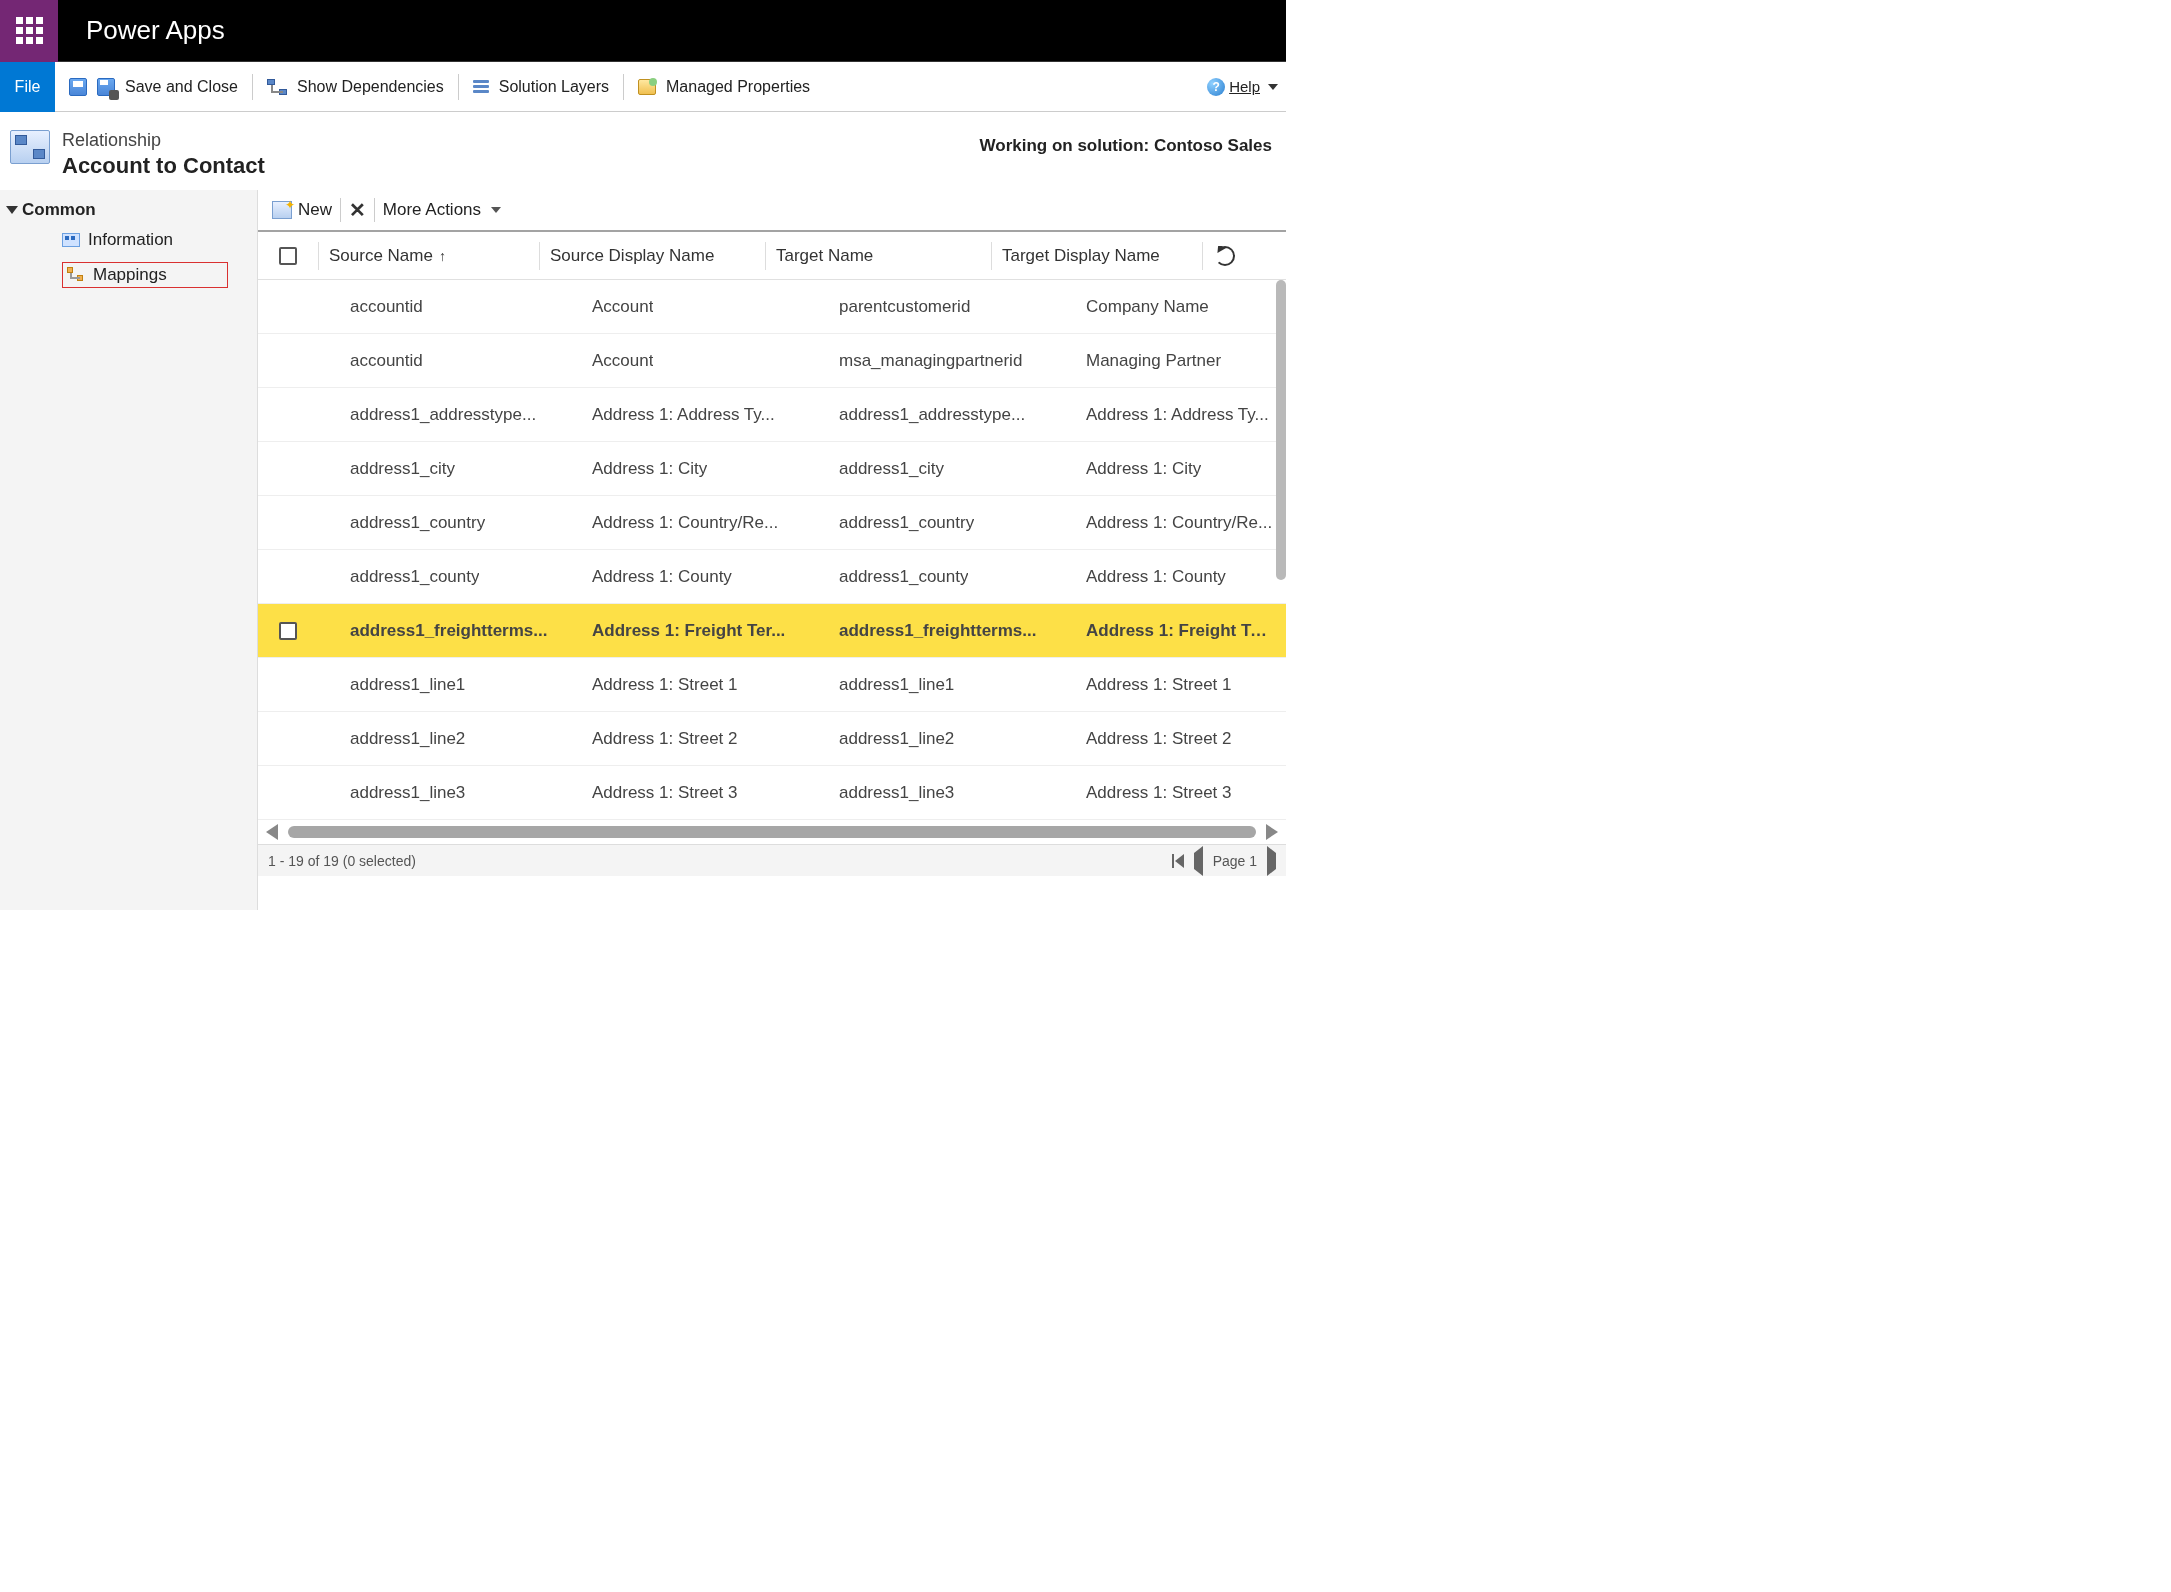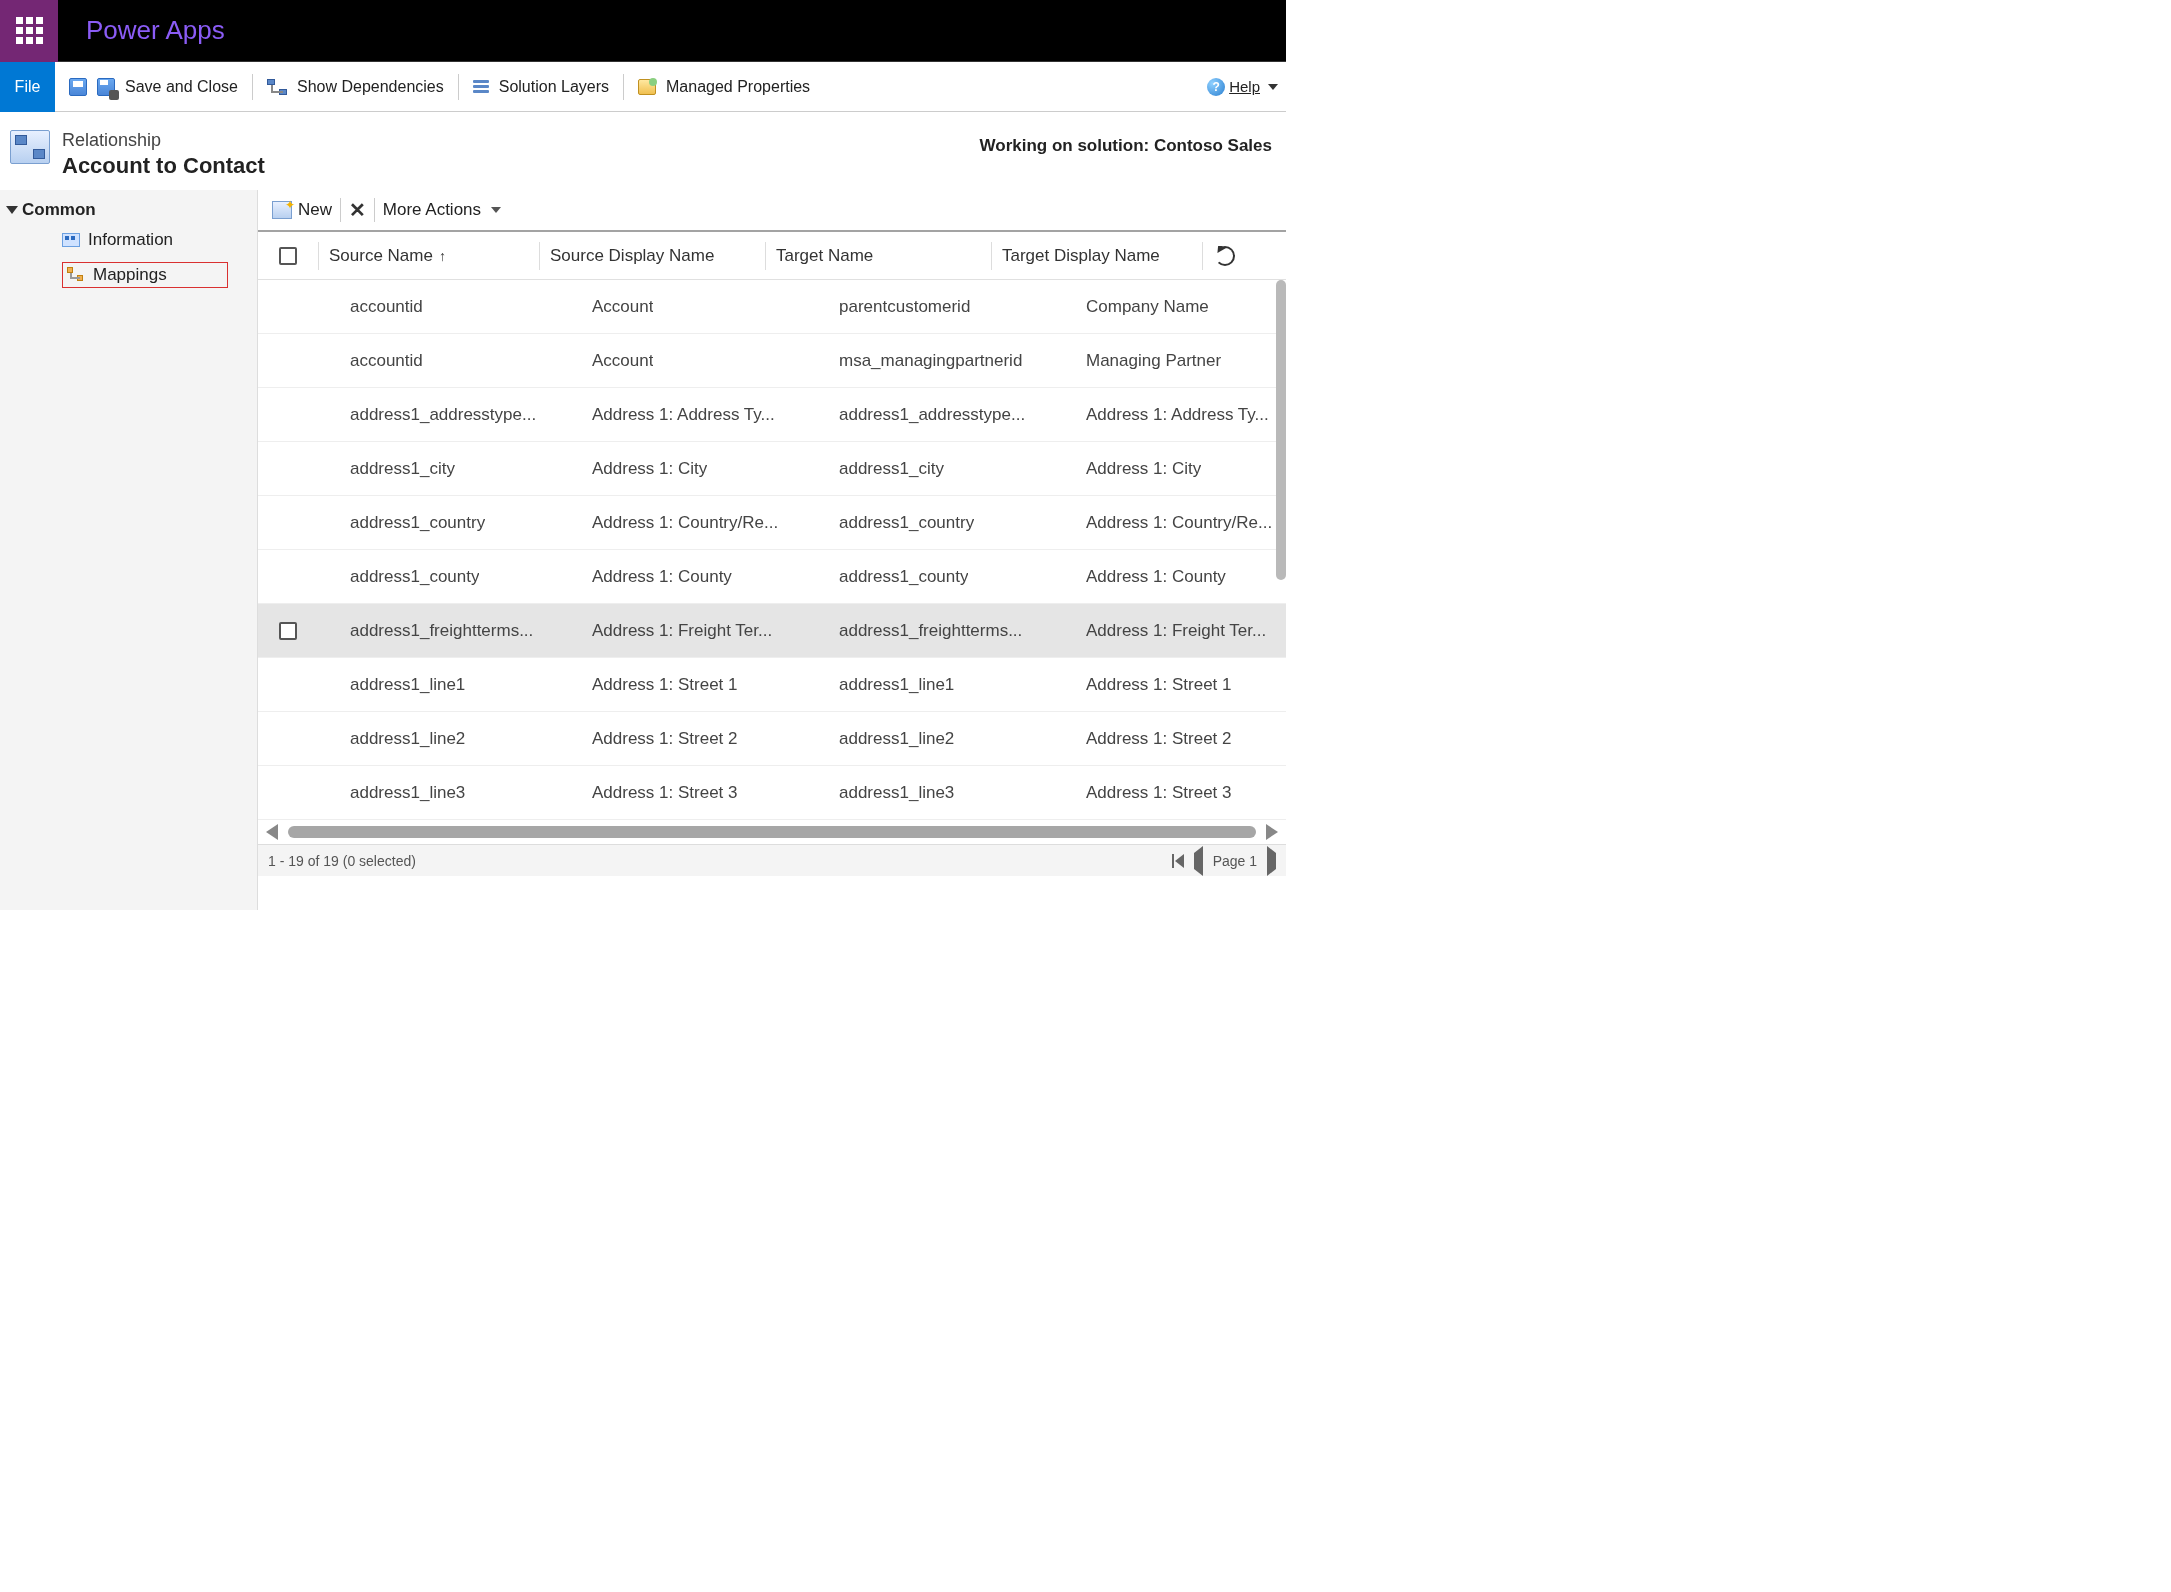--- a/index.html
+++ b/index.html
@@ -1,20 +1,20 @@
 <!DOCTYPE html>
 <html><head>
 <meta charset="utf-8">
 <style>
   * { box-sizing: border-box; }
   html, body { margin:0; padding:0; font-family: "Segoe UI", Arial, sans-serif; color:#222; background:#fff; }
   body { width:1286px; }
 
   
-  .top-header { display:flex; align-items:center; height:62px; background:#000; color:#8b5cf6; border-bottom:1px solid #333; }
+  .top-header { display:flex; align-items:center; height:62px; background:#000; color:#ffffff; border-bottom:1px solid #333; }
   .waffle { width:58px; height:62px; background:#742774; display:flex; align-items:center; justify-content:center; }
   .waffle-grid { display:grid; grid-template-columns:repeat(3,7px); grid-template-rows:repeat(3,7px); gap:3px; }
   .waffle-grid span { background:#fff; width:7px; height:7px; }
   .app-title { font-size:26px; font-weight:300; margin-left:28px; }
 
   
   .command-bar { display:flex; align-items:center; height:50px; border-bottom:1px solid #ccc; padding-right:8px; background:#fff; }
   .file-btn { height:50px; width:55px; background:#0078d4; color:#fff; display:flex; align-items:center; justify-content:center; font-size:16px; cursor:pointer; }
   .cmd-group { display:flex; align-items:center; gap:10px; padding:0 14px; }
   .cmd-sep { width:1px; height:26px; background:#ccc; }
@@ -93,21 +93,21 @@
   .col-target { width:225px; }
   .col-tdisp { width:210px; }
   .col-refresh { width:44px; justify-content:center; cursor:pointer; }
   .checkbox { width:18px; height:18px; border:2px solid #555; border-radius:2px; background:#fff; }
   .sort-arrow { margin-left:6px; font-size:14px; }
   .refresh-icon { width:20px; height:20px; border:2px solid #333; border-radius:50%; border-left-color:transparent; position:relative; }
   .refresh-icon::after { content:""; position:absolute; left:-2px; top:-4px; width:0; height:0; border-left:5px solid transparent; border-right:5px solid transparent; border-bottom:7px solid #333; transform:rotate(-30deg); }
 
   .grid-body { position:relative; }
   .grid-row { display:flex; align-items:center; height:54px; border-bottom:1px solid #eee; font-size:17px; color:#444; cursor:pointer;gap:22px; }
-  .grid-row.highlight { background:#e5e5e5; }
+  .grid-row.highlight { background:#fde047;font-weight:bold; }
   .grid-row .col { text-overflow:ellipsis; }
   .cell-text { overflow:hidden; text-overflow:ellipsis; white-space:nowrap; display:block; }
 
   .vscroll-track { position:absolute; right:0; top:0; width:12px; height:318px; background:transparent; }
   .vscroll-thumb { position:absolute; right:0; top:0; width:10px; height:300px; background:#b9b9b9; border-radius:5px; }
 
   
   .hscroll { display:flex; align-items:center; height:24px; padding:0 8px; }
   .hscroll .arrow { width:0; height:0; cursor:pointer; }
   .hscroll .arrow.left { border-top:8px solid transparent; border-bottom:8px solid transparent; border-right:12px solid #888; }

